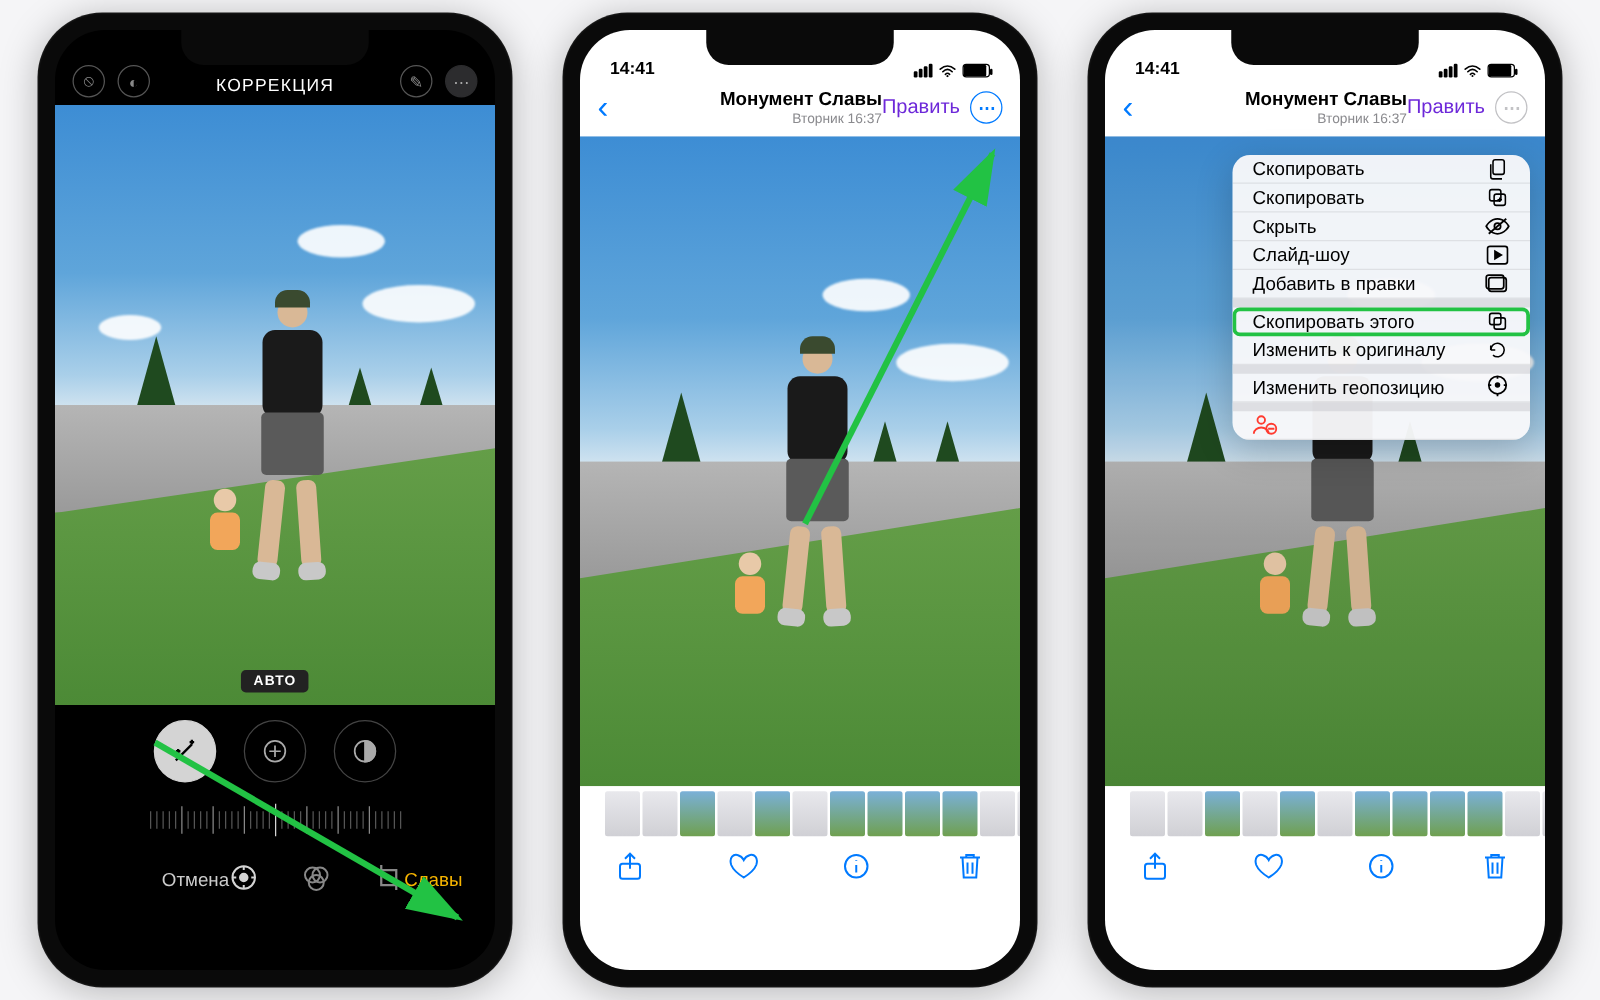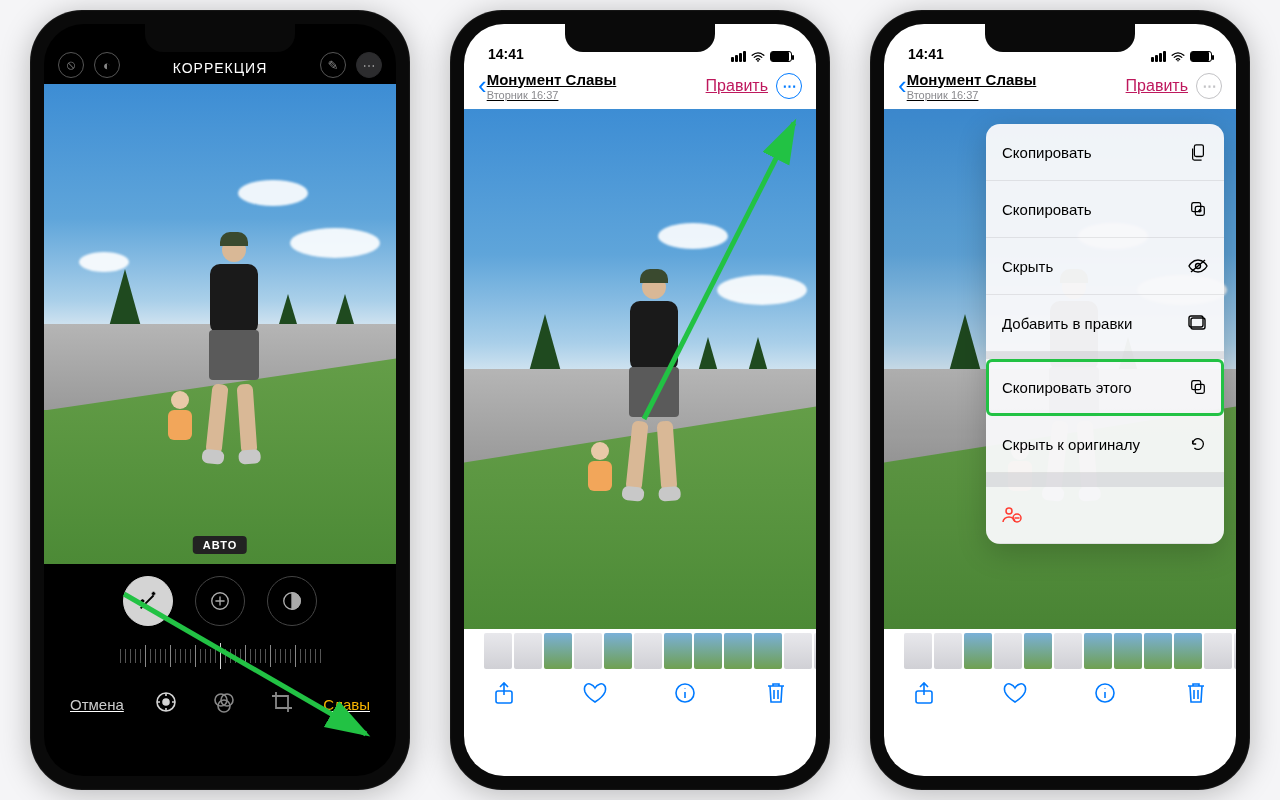--- a/index.html
+++ b/index.html
@@ -91,23 +91,22 @@
   .scale {
     margin-top:12px;
     height:36px;
     display:flex;justify-content:center;align-items:center;
     gap:4px;
   }
   .tick { width:1px;height:14px;background:#555; }
   .tick.tall { height:22px; background:#888; }
   .tick.mid { background:#d4d4d4; height:26px; }
   .bottom-tabs {
-    display:flex; justify-content:space-between; align-items:center;
+    display:flex; justify-content:flex-end; align-items:center;
     padding: 16px 26px 0 26px;
-    text-decoration: underline;
   }
   .btxt { font-size:15px; }
   .btxt.cancel { color:#ccc; }
   .btxt.done { color:#f7b500; font-weight:500; }
   .tab-icons { display:flex; gap:34px; color:#888; }
   
   .scene {
     position:absolute; inset:0;
     background: linear-gradient(to bottom,#3d8dd4 0%,#5fa5da 28%,#a9cfe9 45%,#dce9f2 52%,#67a04a 52%,#4c8a36 100%);
   }
@@ -153,24 +152,24 @@
   .sig span:nth-child(1){height:5px}.sig span:nth-child(2){height:7px}
   .sig span:nth-child(3){height:9px}.sig span:nth-child(4){height:11px}
   .wifi{width:14px;height:10px;}
   .batt{width:22px;height:11px;border:1.2px solid #000;border-radius:3px;position:relative;}
   .batt::after{content:'';position:absolute;right:-3px;top:3px;width:2px;height:5px;background:#000;border-radius:1px;}
   .batt i{display:block;width:90%;height:100%;background:#000;border-radius:1px;}
   .nav-bar{
     display:flex;align-items:center;padding:6px 14px 8px;position:relative;
   }
   .back{color:#007aff;font-size:26px;font-weight:300;}
-  .nav-center{flex:1;text-align:left;text-decoration:underline;}
+  .nav-center{flex:1;text-align:right;}
   .nav-title{font-size:15px;font-weight:600;}
   .nav-sub{font-size:11px;color:#8a8a8e;margin-top:1px;}
-  .edit-btn{color:#be185d;font-size:16px;margin-right:8px;text-decoration:underline;}
+  .edit-btn{color:#6d28d9;font-size:16px;margin-right:8px;}
   .more-btn{
     width:26px;height:26px;border:1.8px solid #007aff;border-radius:50%;
     display:flex;align-items:center;justify-content:center;color:#007aff;
     font-weight:700;letter-spacing:-1px;font-size:14px;
   }
   .more-btn.dim{border-color:#c2c2c5;color:#c2c2c5;}
   .light .photo-area{height:520px;position:relative;overflow:hidden;}
   .thumb-strip{
     height:44px;display:flex;gap:2px;padding:4px 20px;
   }
@@ -187,21 +186,21 @@
   .menu{
     position:absolute;top:100px;right:12px;width:238px;
     background:rgba(248,248,250,0.96);
     border-radius:14px;
     box-shadow:0 8px 30px rgba(0,0,0,0.2);
     overflow:hidden;z-index:40;
     font-size:15px;
   }
   .menu-item{
     display:flex;justify-content:space-between;align-items:center;
-    padding:18px 16px;border-bottom:0.5px solid rgba(0,0,0,0.08);
+    padding:1px 16px;border-bottom:0.5px solid rgba(0,0,0,0.08);
   }
   .menu-group-sep{height:7px;background:rgba(200,200,205,0.5);}
   .menu-item.danger{color:#ff3b30;}
   .menu-item.hl{outline:3px solid #22c244;outline-offset:-3px;border-radius:6px;}
   .mi-ico{width:20px;height:20px;display:flex;align-items:center;justify-content:center;flex:0 0 20px;}
   .p3 .photo-area .scene { filter: brightness(0.96); }
 </style>
 </head>
 <body>
 
@@ -585,48 +584,67 @@
         <span>Скрыть</span>
         <span class="mi-ico">
             <svg width="20" height="16" viewBox="0 0 20 16" fill="none" stroke="#000" stroke-width="1.4">
               <path d="M1 8s3-6 9-6 9 6 9 6-3 6-9 6-9-6-9-6z"></path>
               <circle cx="10" cy="8" r="2.5"></circle>
               <path d="M3 14 L17 2"></path>
             </svg>
           </span>
       </div>
       <div class="menu-item">
+        <span>Слайд-шоу</span>
+        <span class="mi-ico">
+            <svg width="18" height="16" viewBox="0 0 18 16" fill="none" stroke="#000" stroke-width="1.4">
+              <rect x="1" y="1" width="16" height="14" rx="2"></rect>
+              <path d="M7 5l5 3-5 3z" fill="#000"></path>
+            </svg>
+          </span>
+      </div>
+      <div class="menu-item">
         <span>Добавить в правки</span>
         <span class="mi-ico">
             <svg width="20" height="16" viewBox="0 0 20 16" fill="none" stroke="#000" stroke-width="1.4">
               <rect x="3" y="3" width="14" height="11" rx="2"></rect>
               <rect x="1" y="1" width="14" height="11" rx="2"></rect>
             </svg>
           </span>
       </div>
       <div class="menu-group-sep"></div>
       <div class="menu-item hl">
         <span>Скопировать этого</span>
         <span class="mi-ico">
             <svg width="18" height="18" viewBox="0 0 20 20" fill="none" stroke="#000" stroke-width="1.4">
               <rect x="3" y="3" width="10" height="10" rx="2"></rect>
               <rect x="7" y="7" width="10" height="10" rx="2"></rect>
             </svg>
           </span>
       </div>
       <div class="menu-item">
-        <span>Скрыть к оригиналу</span>
+        <span>Изменить к оригиналу</span>
         <span class="mi-ico">
             <svg width="18" height="18" viewBox="0 0 20 20" fill="none" stroke="#000" stroke-width="1.4">
               <path d="M4 10a6 6 0 1 1 2 4.5"></path>
               <path d="M4 10V6M4 10h4"></path>
             </svg>
           </span>
       </div>
       <div class="menu-group-sep"></div>
+      <div class="menu-item">
+        <span>Изменить геопозицию</span>
+        <span class="mi-ico">
+            <svg width="16" height="20" viewBox="0 0 16 20" fill="none" stroke="#000" stroke-width="1.4">
+              <circle cx="8" cy="8" r="7"></circle>
+              <circle cx="8" cy="8" r="1.5" fill="#000"></circle>
+              <path d="M8 1v2M8 15v2M1 8h2M15 8h-2"></path>
+            </svg>
+          </span>
+      </div>
       <div class="menu-group-sep"></div>
       <div class="menu-item danger">
         <span class="mi-ico">
             <svg width="20" height="18" viewBox="0 0 20 18" fill="none" stroke="#ff3b30" stroke-width="1.5">
               <circle cx="7" cy="5" r="3"></circle>
               <path d="M1 16c0-3 3-5 6-5s6 2 6 5"></path>
               <circle cx="15" cy="12" r="4"></circle>
               <path d="M12.5 12h5"></path>
             </svg>
           </span>

